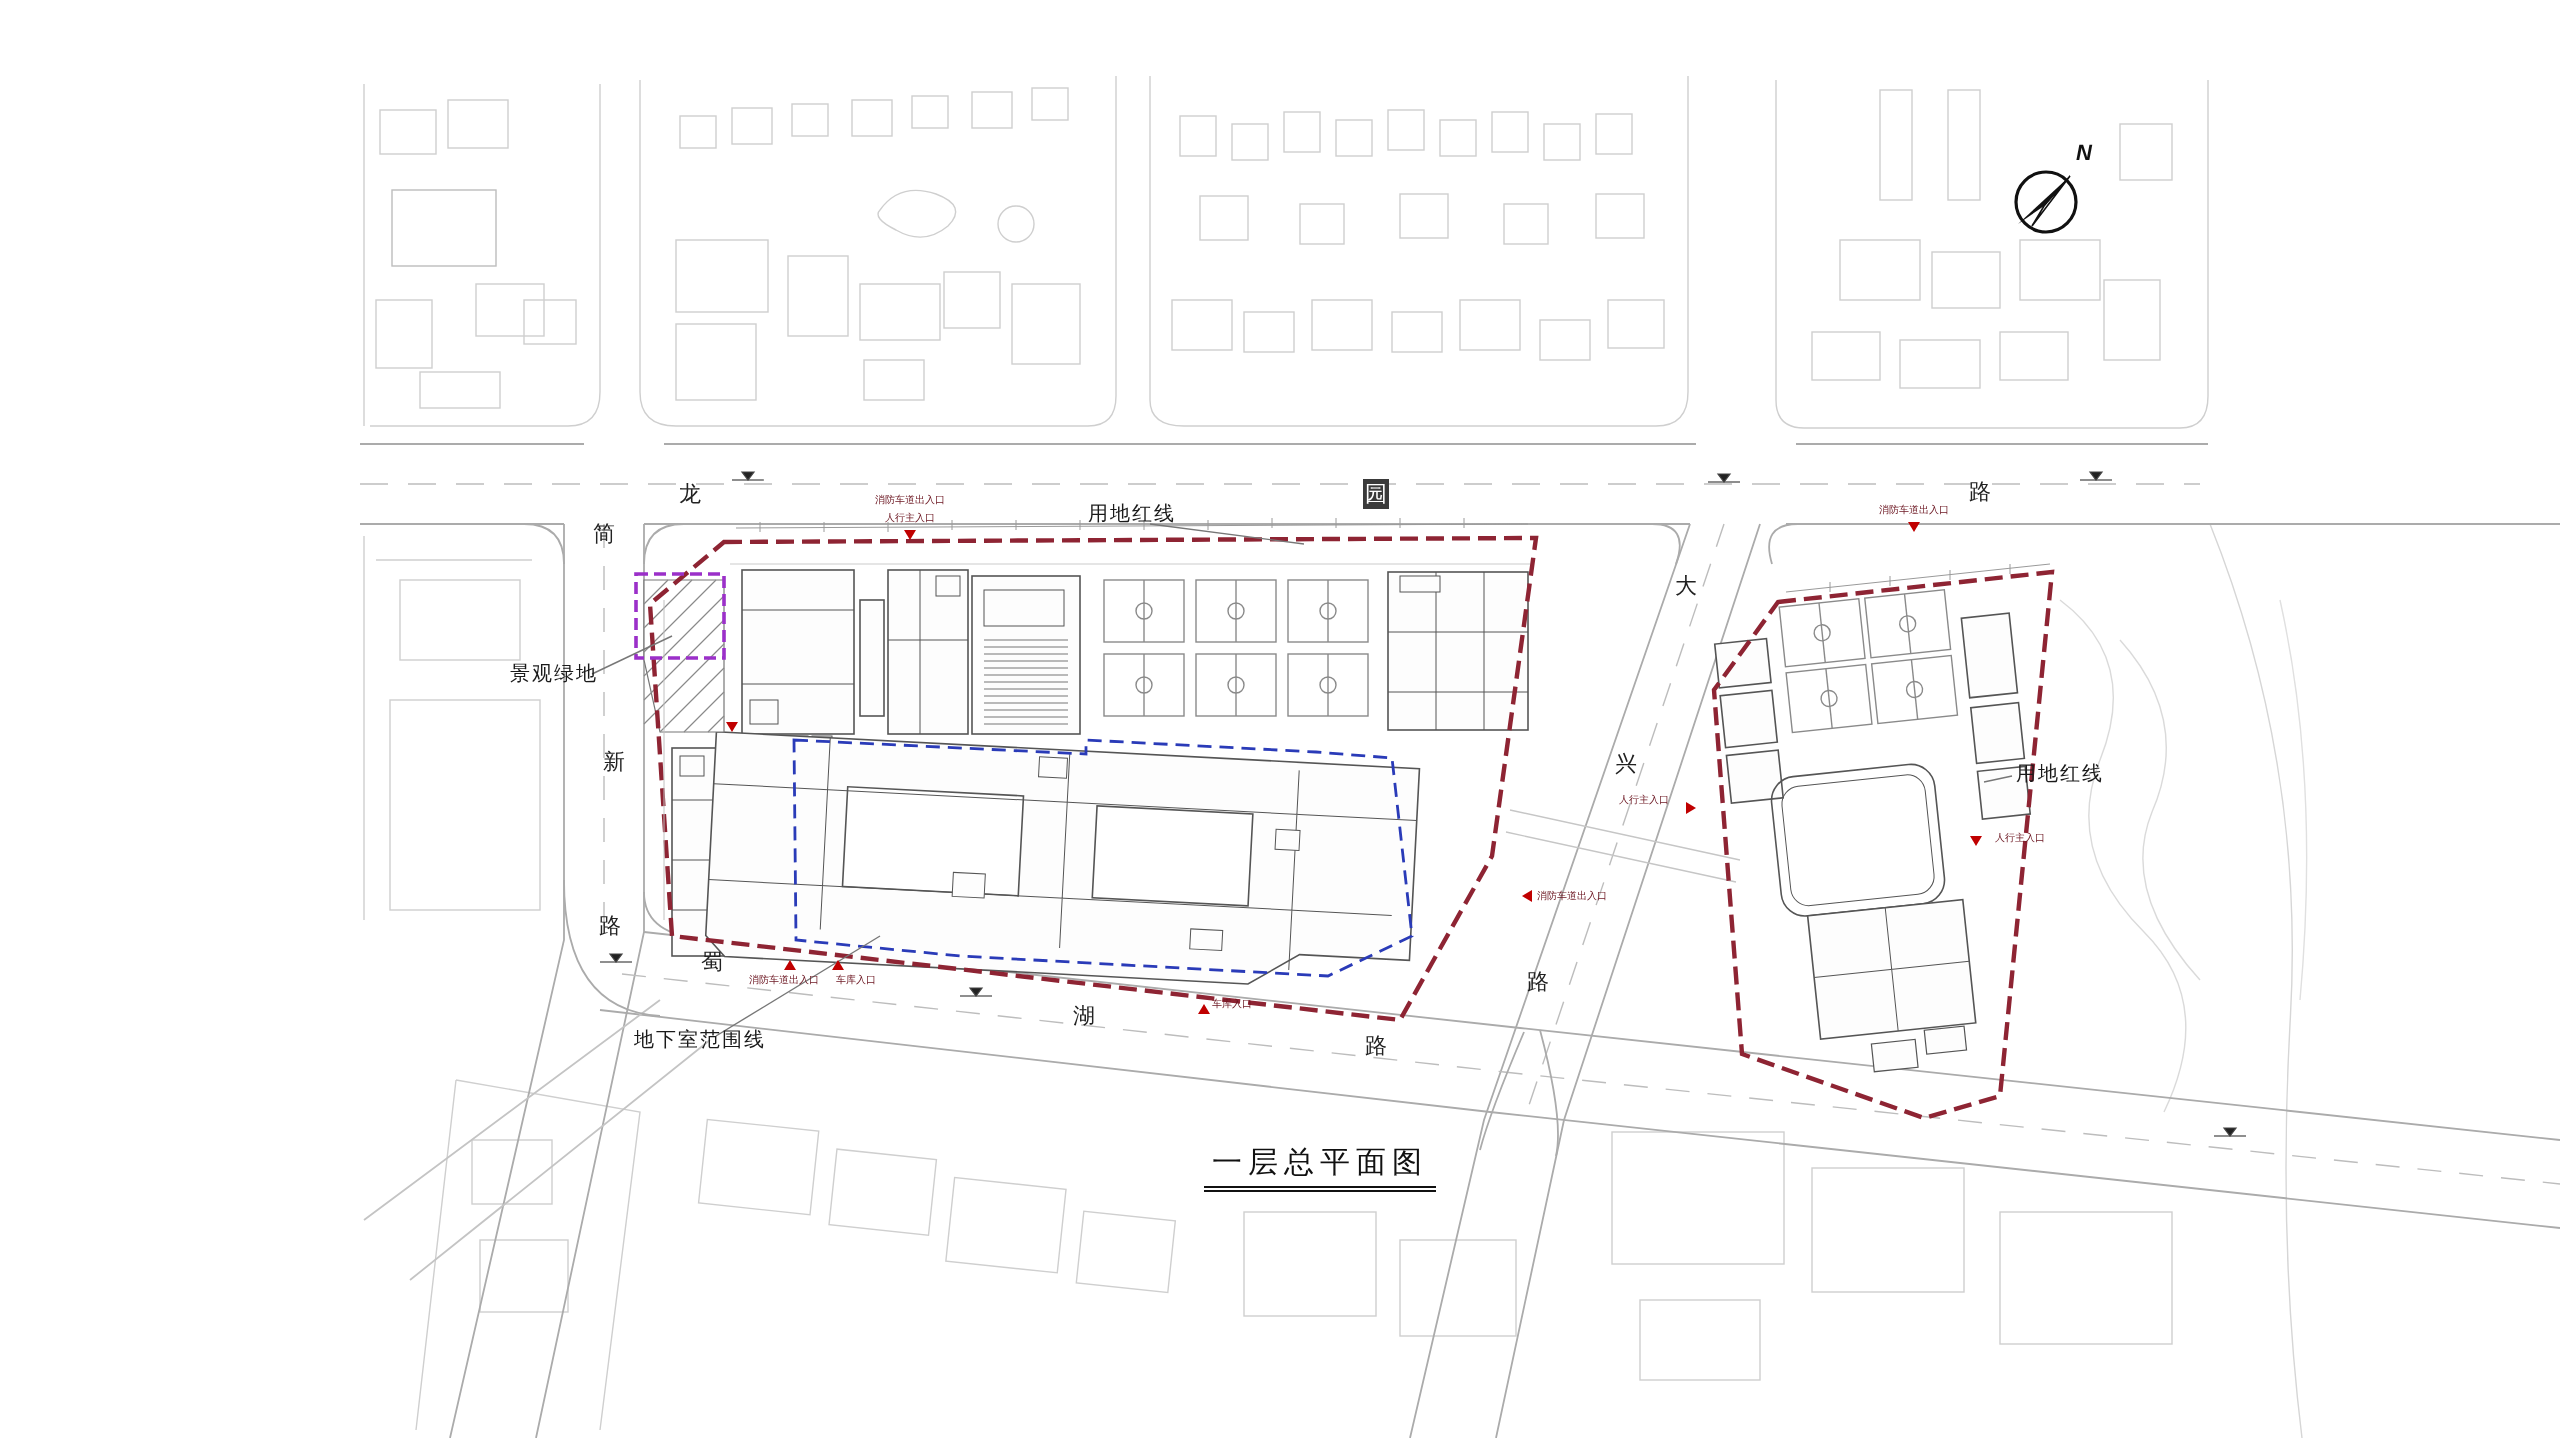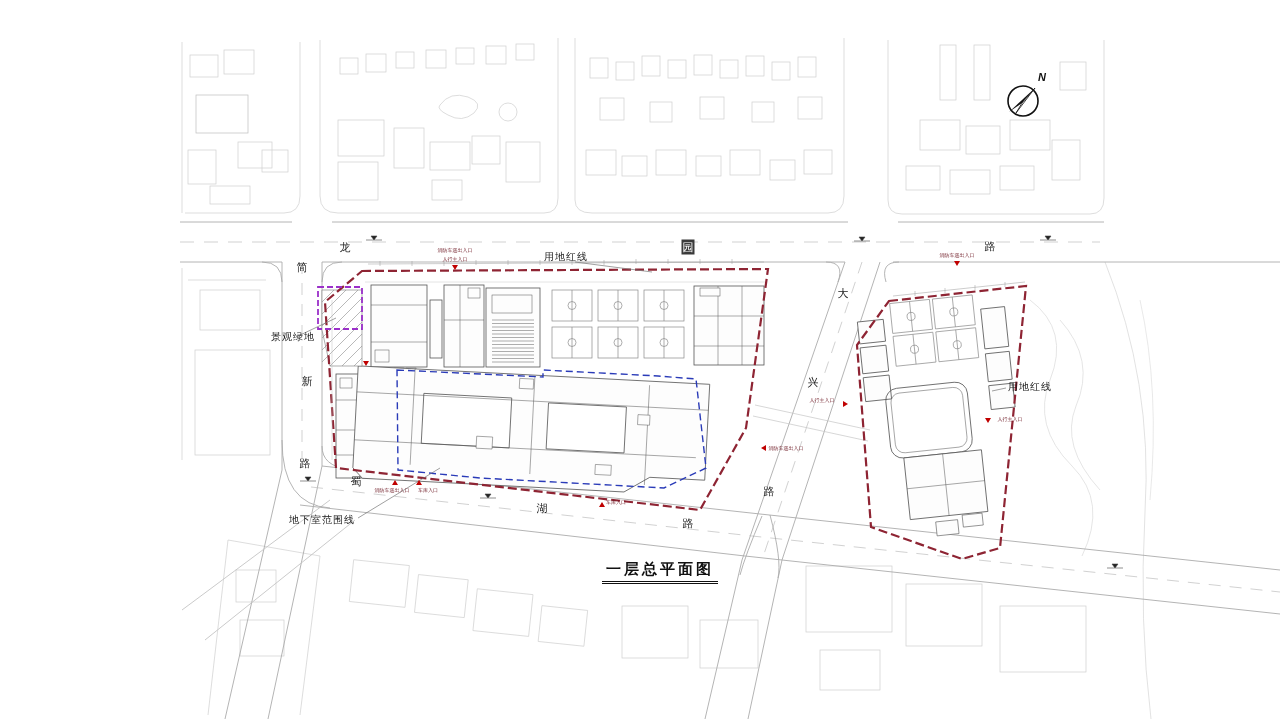--- a/index.html
+++ b/index.html
@@ -6,21 +6,21 @@
   #canvas{position:relative;width:1280px;height:719px;background:#fff;overflow:hidden;
           font-family:"Liberation Sans",sans-serif;}
   #plan-svg{position:absolute;left:0;top:0;}
   .lbl{position:absolute;color:#1a1a1a;white-space:nowrap;transform:translate(-50%,-50%);
        font-family:"Liberation Sans",sans-serif;}
   .lbl-callout{font-size:10px;font-weight:normal;letter-spacing:1px;}
   .road-char{font-size:11px;color:#222;letter-spacing:0;}
   .road-char.hl{background:#3a3a3a;color:#fff;padding:0 1px;}
   .ent-lbl{font-size:5px;color:#6b1520;transform:translate(-50%,-50%);letter-spacing:0;}
   .north-n{font-size:11px;font-style:italic;font-weight:bold;color:#111;}
-  #plan-title{position:absolute;left:602px;top:560px;font-size:15px;font-weight:bold;
+  #plan-title{position:absolute;left:602px;top:572px;font-size:15px;font-weight:normal;
        letter-spacing:3px;color:#111;border-bottom:3px double #111;padding:0 4px 2px 4px;text-align:right;}
 </style>
 </head>
 <body>
 
 <div id="canvas">
 
 <svg id="plan-svg" width="1280" height="719" viewBox="0 0 1280 719">
 
   <g stroke="#cfcfcf" fill="none" stroke-width="0.7">
@@ -295,22 +295,22 @@
 
   <g>
     <circle cx="1023" cy="101" r="15" fill="none" stroke="#111" stroke-width="1.6"></circle>
     <polygon points="1035,88 1009,112 1022,103" fill="#111"></polygon>
     <polygon points="1035,88 1022,103 1016,113" fill="#fff" stroke="#111" stroke-width="0.8"></polygon>
   </g>
 </svg>
 
 <div class="lbl lbl-callout" style="left:566px;top:257px;">用地红线</div>
 <div class="lbl lbl-callout" style="left:1030px;top:387px;">用地红线</div>
-<div class="lbl lbl-callout" style="left:277px;top:337px;margin-left:16px;">景观绿地</div>
-<div class="lbl lbl-callout" style="left:322px;top:520px;">地下室范围线</div>
+<div class="lbl lbl-callout" style="left:277px;top:337px;">景观绿地</div>
+<div class="lbl lbl-callout" style="left:350px;top:520px;">地下室范围线</div>
 
 <div class="lbl road-char" style="left:345px;top:247px;">龙</div>
 <div class="lbl road-char hl" style="left:688px;top:247px;">园</div>
 <div class="lbl road-char" style="left:990px;top:246px;">路</div>
 
 <div class="lbl road-char" style="left:302px;top:267px;">简</div>
 <div class="lbl road-char" style="left:307px;top:381px;">新</div>
 <div class="lbl road-char" style="left:305px;top:463px;">路</div>
 
 <div class="lbl road-char" style="left:356px;top:481px;">蜀</div>

